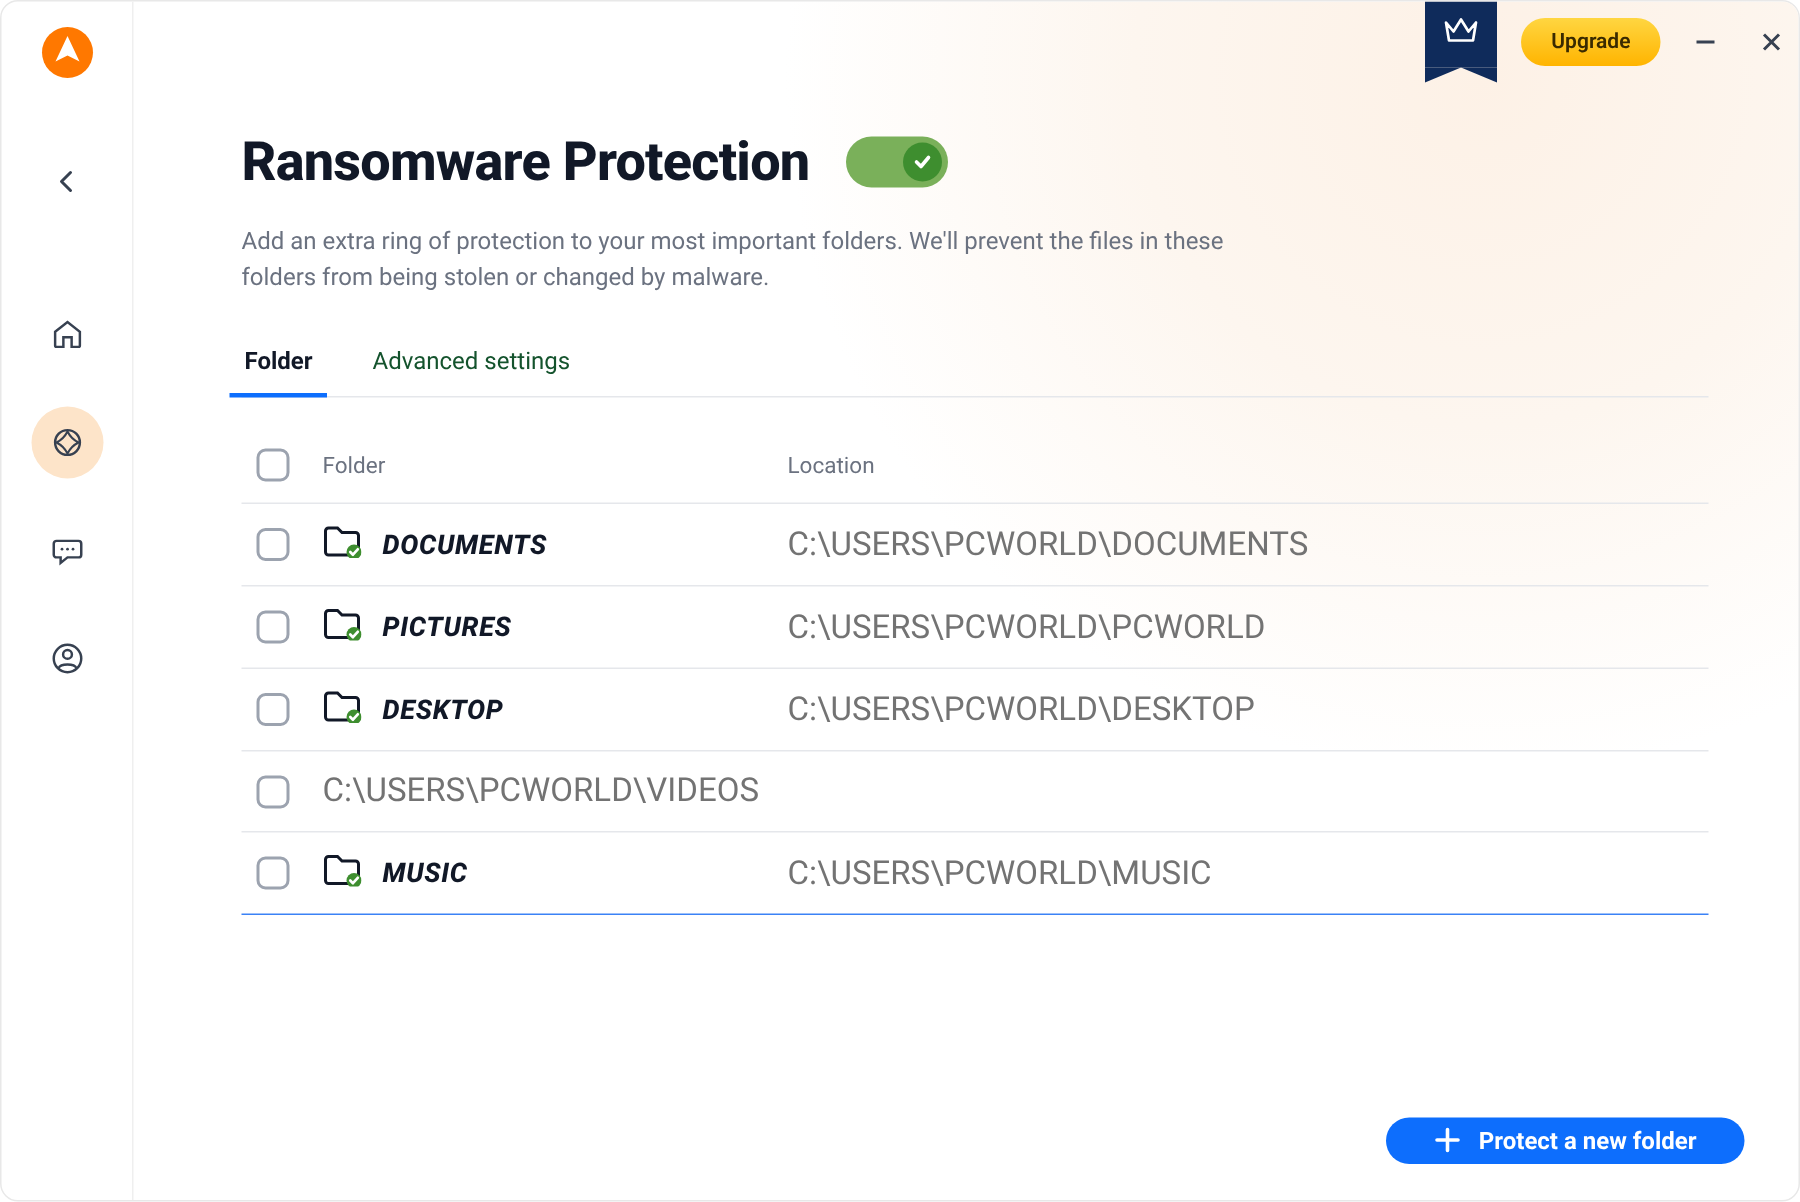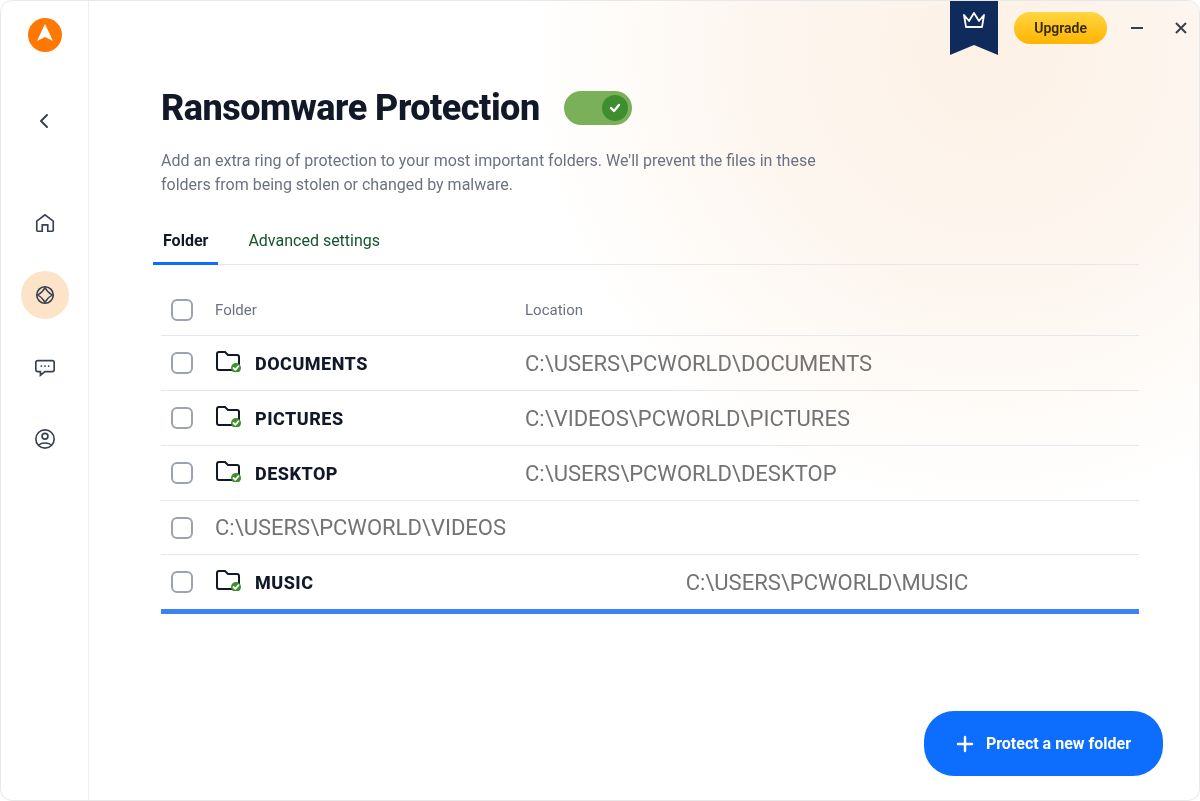--- a/index.html
+++ b/index.html
@@ -142,41 +142,41 @@
     color: #6b7280;
     font-size: 15px;
   }
   .row {
     display: grid;
     grid-template-columns: 44px 310px 1fr;
     align-items: center;
     padding: 14px 10px;
     border-top: 1px solid #e5e7eb;
   }
-  .row:last-child { border-bottom: 5px solid #3b82f6; text-align: center; }
+  .row:last-child { border-bottom: 1px solid #3b82f6; }
   .checkbox {
     width: 22px; height: 22px;
     border: 2px solid #9ca3af;
     border-radius: 6px;
     cursor: pointer;
   }
-  .folder-cell { display: flex; align-items: center; gap: 14px; }
+  .folder-cell { display: flex; align-items: center; gap: 14px; font-style: italic; }
   .folder-name { font-weight: 800; font-size: 18px; color: #111827; letter-spacing: 0.5px; }
   .folder-location { font-size: 22px; color: #737373; }
 
   .protect-btn {
     position: absolute;
     right: 36px; bottom: 24px;
     background: #0d6efd;
     color: #fff;
     font-weight: 700;
     font-size: 16px;
-    padding: 23px 32px;
+    padding: 6px 32px;
     border-radius: 30px;
-    display: flex; align-items: center; gap: 12px;
+    display: flex; align-items: flex-start; gap: 12px;
     cursor: pointer;
   }
 </style>
 </head>
 <body>
 
 <div class="bg-gradient"></div>
 
 <div class="sidebar">
   <div class="logo">
@@ -285,21 +285,21 @@
             <div class="checkbox"></div>
           </div>
           <div class="folder-cell">
             <span><svg width="26" height="22" viewBox="0 0 26 22">
                 <path d="M2 4 A2 2 0 0 1 4 2 H10 L13 5 H22 A2 2 0 0 1 24 7 V18 A2 2 0 0 1 22 20 H4 A2 2 0 0 1 2 18 Z" fill="none" stroke="#111827" stroke-width="2"></path>
                 <circle cx="21" cy="18" r="5" fill="#3e8e2f"></circle>
                 <path d="M18.5 18 L20.3 19.8 L23.5 16.2" stroke="#fff" stroke-width="1.8" fill="none" stroke-linecap="round" stroke-linejoin="round"></path>
               </svg></span>
             <span class="folder-name">PICTURES</span>
           </div>
-          <div class="folder-location">C:\VIDEOS\PCWORLD\PICTURES</div>
+          <div class="folder-location">C:\USERS\PCWORLD\PCWORLD</div>
         </div>
         <div class="row">
           <div>
             <div class="checkbox"></div>
           </div>
           <div class="folder-cell">
             <span><svg width="26" height="22" viewBox="0 0 26 22">
                 <path d="M2 4 A2 2 0 0 1 4 2 H10 L13 5 H22 A2 2 0 0 1 24 7 V18 A2 2 0 0 1 22 20 H4 A2 2 0 0 1 2 18 Z" fill="none" stroke="#111827" stroke-width="2"></path>
                 <circle cx="21" cy="18" r="5" fill="#3e8e2f"></circle>
                 <path d="M18.5 18 L20.3 19.8 L23.5 16.2" stroke="#fff" stroke-width="1.8" fill="none" stroke-linecap="round" stroke-linejoin="round"></path>

